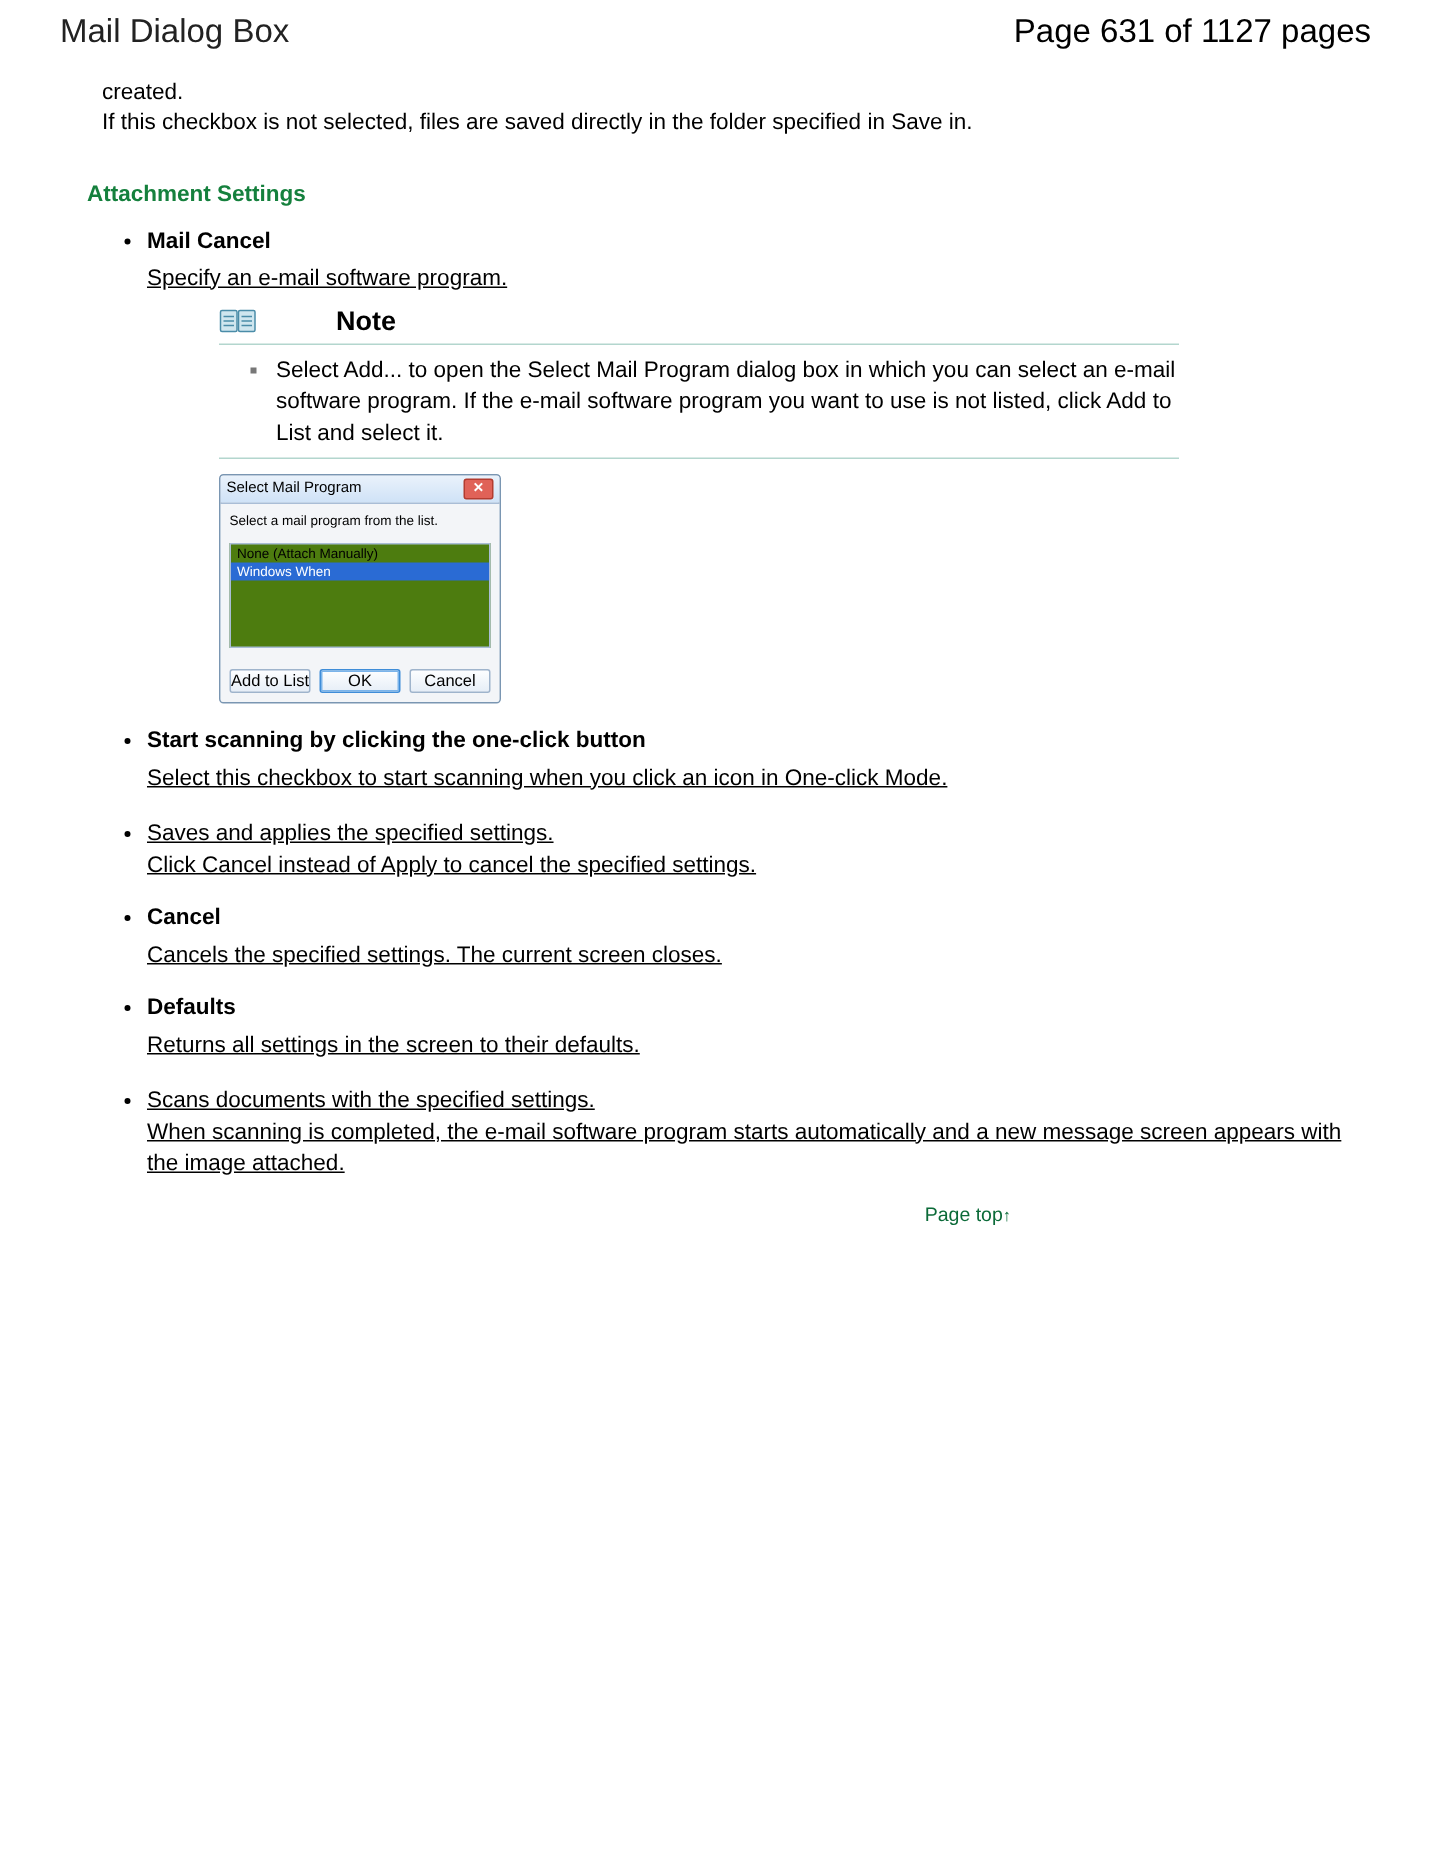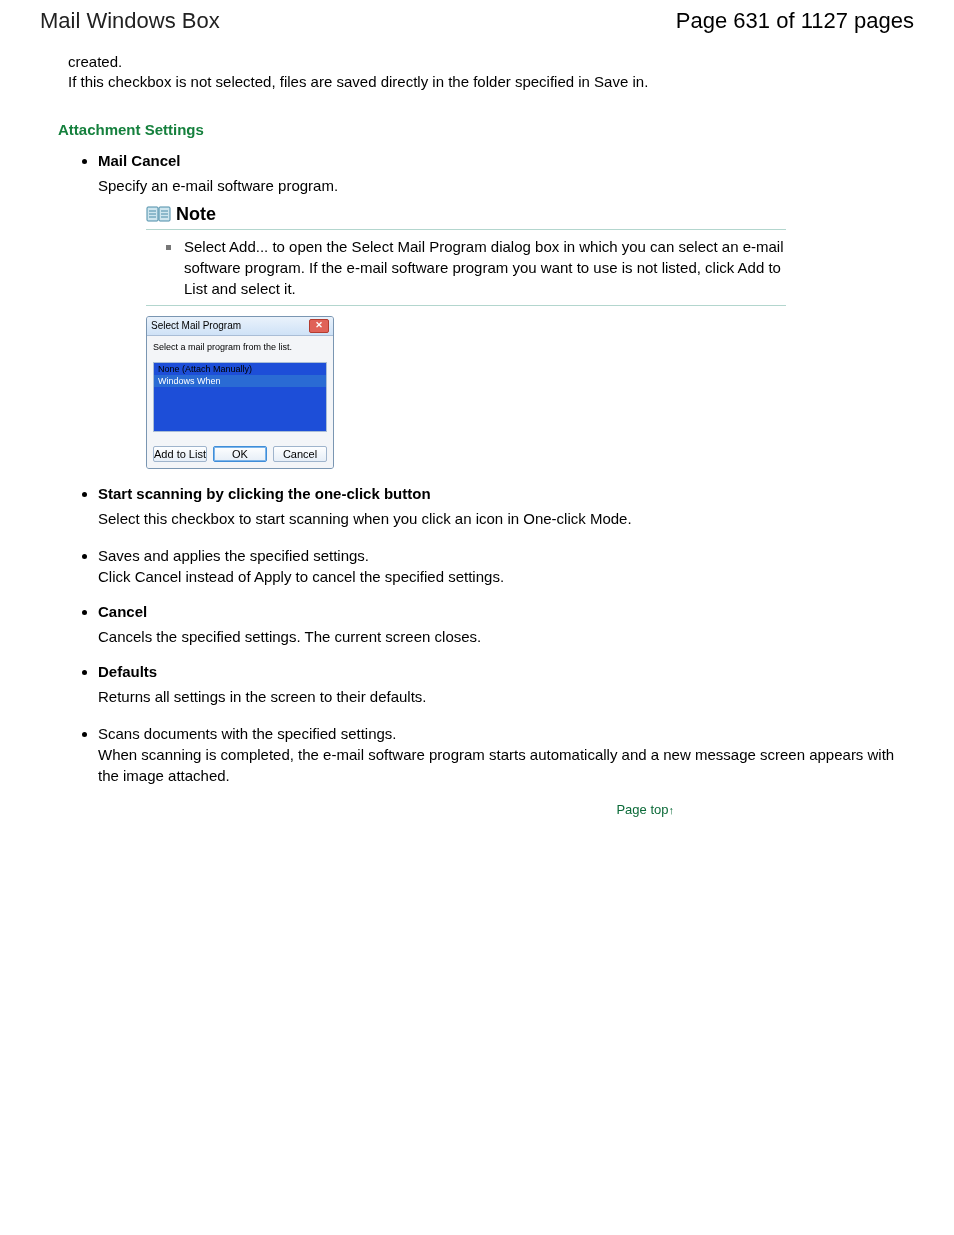--- a/index.html
+++ b/index.html
@@ -47,20 +47,21 @@
   }
   ul.outer > li {
     margin-bottom: 16px;
   }
   .item-title {
     font-weight: bold;
     margin-bottom: 6px;
   }
   .item-body {
     line-height: 1.4;
+    text-decoration: underline;
   }
   .note-block {
     margin-left: 48px;
     margin-top: 8px;
     margin-bottom: 10px;
     width: 640px;
   }
   .note-hr {
     border: none;
     border-top: 1px solid #b3d6ce;
@@ -74,20 +75,21 @@
   }
   .note-icon {
     width: 26px;
     height: 18px;
     display: inline-block;
   }
   .note-icon svg { display:block; }
   .note-title {
     font-weight: bold;
     font-size: 18px;
+    margin-left: 48px;
   }
   ul.note-list {
     list-style: square;
     padding-left: 36px;
     margin: 6px 0 6px 0;
     color: #777;
   }
   ul.note-list li {
     padding-left: 2px;
   }
@@ -132,21 +134,21 @@
   }
   .dialog-body {
     background: #f3f5f8;
     padding: 6px;
   }
   .dialog-instr {
     font-size: 9px;
     margin-bottom: 10px;
   }
   .dialog-listbox {
-    background: #1d4ed8;
+    background: #4d7c0f;
     border: 1px solid #a9bdd6;
     height: 68px;
     font-size: 9px;
   }
   .listbox-row {
     padding: 1px 4px;
     white-space: nowrap;
   }
   .listbox-row.sel {
     background: #2a6bd4;
@@ -181,21 +183,21 @@
   .arrow-up {
     font-size: 11px;
   }
 </style>
 </head>
 <body>
 
 <div class="page">
 
   <div class="header-row">
-    <div class="header-title">Mail Windows Box</div>
+    <div class="header-title">Mail Dialog Box</div>
     <div class="header-page">Page 631 of 1127 pages</div>
   </div>
 
   <div class="intro-block">
     <div>created.</div>
     <div>If this checkbox is not selected, files are saved directly in the folder specified in Save in.</div>
   </div>
 
   <div class="section-heading">Attachment Settings</div>
 

